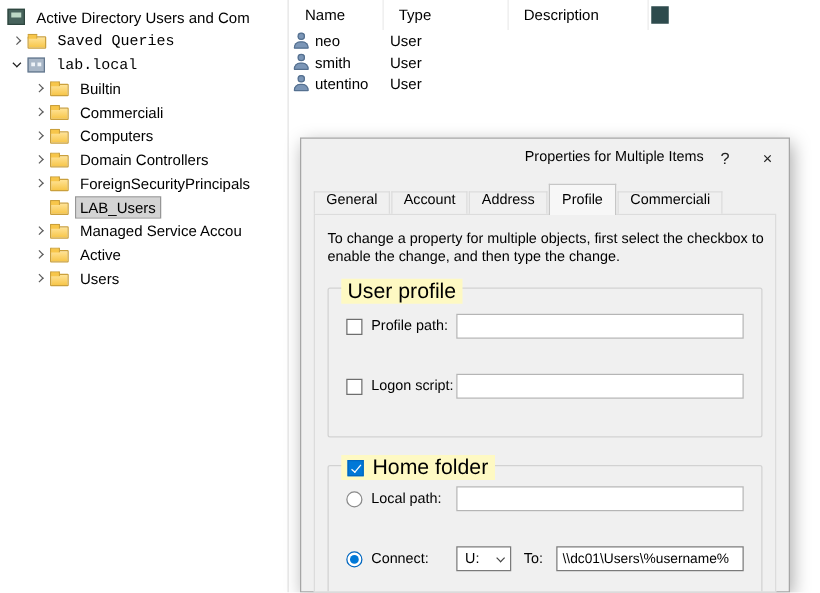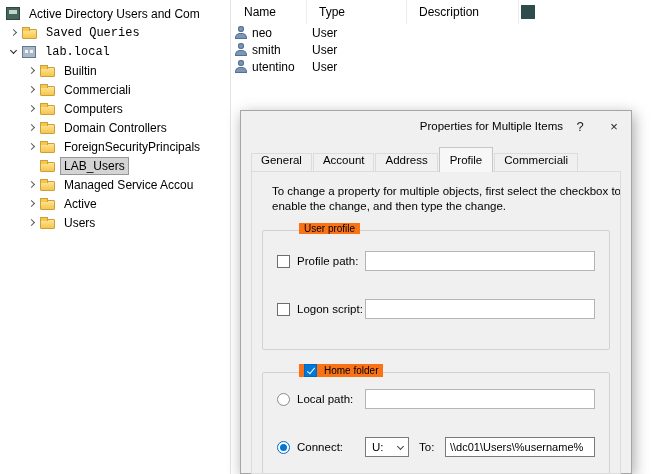--- a/index.html
+++ b/index.html
@@ -54,25 +54,25 @@
   }
   .titlebar { height:30px; display:flex; align-items:center; padding-left:13px; }
   .dlg-title { flex:1; font-size:11.5px;text-align:right; }
   .tb-btn { width:34px; height:30px; display:flex; align-items:center; justify-content:center; font-size:13px; color:#222; cursor:default; }
 
   .tabbar { display:flex; align-items:flex-end; margin:6px 0 0 10px; position:relative; z-index:2; }
   .tab { font-size:11.5px; padding:0 9px 5px; background:#f0f0f0; border:1px solid #dcdcdc; border-bottom:none; margin-right:1px; }
   .tab.active { background:#f7f7f7; border-color:#c6c6c6; padding:6px 10px; margin-bottom:-1px; position:relative; z-index:3; }
   .tab-content { margin:0 10px; border:1px solid #dcdcdc; background:#f0f0f0; height:303px; position:relative; z-index:1; overflow:hidden; }
 
-  .desc { margin:12px 20px 0; width:352px; font-size:11.5px; line-height:15px; }
+  .desc { margin:12px 10px 0; width:352px; font-size:11.5px; line-height:15px; }
 
   .groupbox { margin:16px 10px 0; border:1px solid #d2d2d2; border-radius:2px; padding:20px 14px 2px; position:relative; }
   .groupbox.hf { margin-top:22px; padding-top:16px; padding-bottom:6px; }
-  .legend { position:absolute; top:-8px; left:10px; background:#f97316; padding:0 5px; font-size:10px;margin-left:26px; }
+  .legend { position:absolute; top:-8px; left:10px; background:#fef9c3; padding:0 5px; font-size:17px; }
   .legend-hf { display:flex; align-items:center; gap:7px; top:-9px; }
 
   .field-row { display:flex; align-items:center; margin-bottom:28px; font-size:11.5px; }
   .checkbox { width:13px; height:13px; border:1px solid #6e6e6e; background:#fff; flex:none; position:relative; }
   .checkbox.checked { background:#0078d7; border-color:#0067c0; }
   .checkbox.checked::after { content:""; position:absolute; left:4px; top:1px; width:3px; height:7px; border-right:1.6px solid #fff; border-bottom:1.6px solid #fff; transform:rotate(40deg); }
   .radio { width:13px; height:13px; border-radius:50%; border:1px solid #8a8a8a; background:#fff; flex:none; position:relative; }
   .radio.selected { border-color:#0067c0; }
   .radio.selected::after { content:""; position:absolute; left:2px; top:2px; width:7px; height:7px; border-radius:50%; background:#0078d7; }
   .flabel { margin-left:7px; width:68px; flex:none; }

